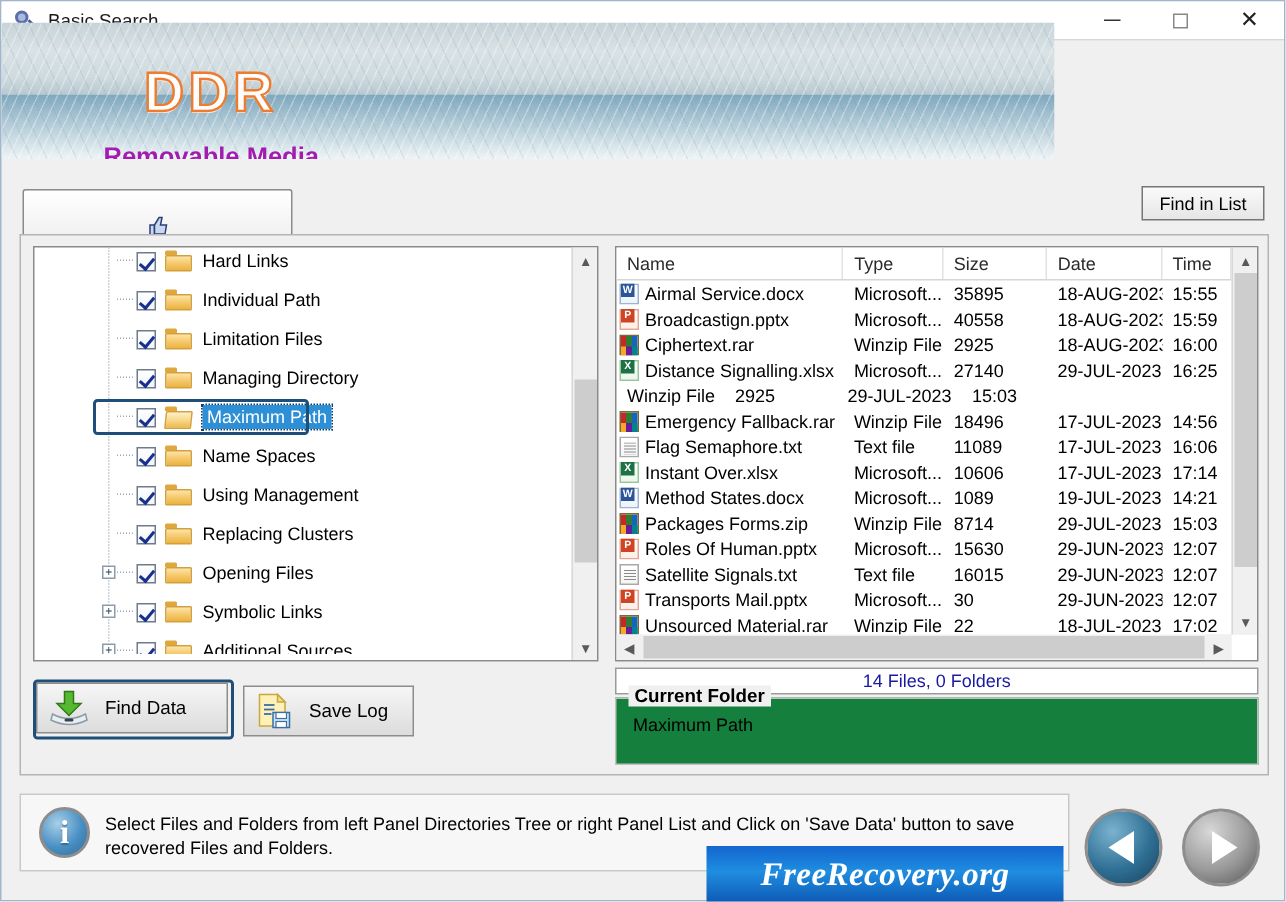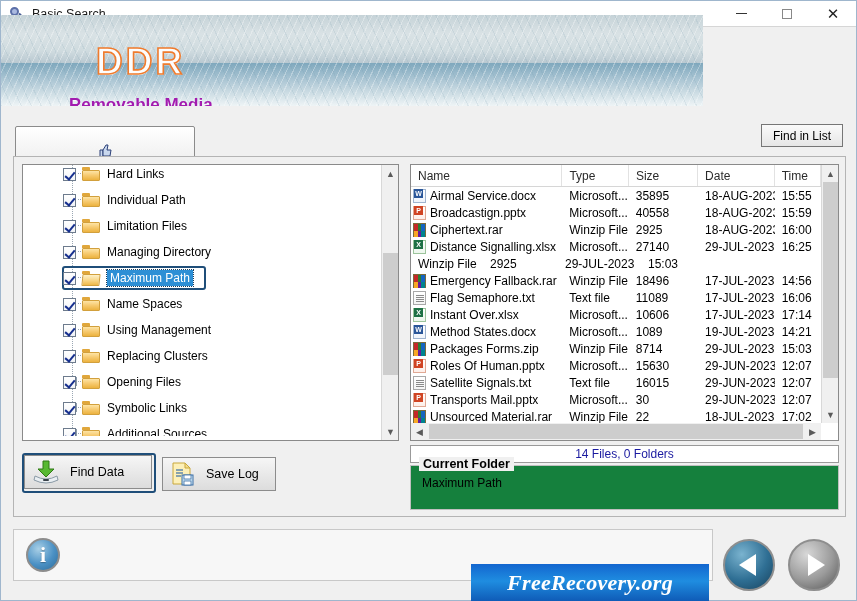--- a/index.html
+++ b/index.html
@@ -160,21 +160,21 @@
   }
   .tree-inner {
     position: absolute; left:0; top:0;
     width: 360px; height: 100%;
     overflow: hidden;
   }
   .tree-row {
     position: relative;
     height: 26px;
     display: flex; align-items: center;
-    padding-left: 40px;
+    padding-left: 68px;
   }
   .tree-expander {
     position: absolute; left: 45px; top: 8px;
     width: 9px; height: 9px;
     border: 1px solid #8c9bab;
     background: #ffffff;
     font-size: 8px; line-height: 7px; text-align: center;
     color: #2a3d52;
   }
   .dotline-h {
@@ -798,20 +798,21 @@
           <rect x="14" y="13" width="7" height="4" fill="#ffffff" stroke="#3a6ea5" stroke-width="0.8"></rect>
           <rect x="14" y="19" width="7" height="4" fill="#ffffff" stroke="#3a6ea5" stroke-width="0.8"></rect>
         </svg>
       </span>
       <span class="lbl">Save Log</span>
     </div>
   </div>
 
   <div class="infobar">
     <div class="info-icon">i</div>
+    <div class="info-text">Select Files and Folders from left Panel Directories Tree or right Panel List and Click on 'Save Data' button to save recovered Files and Folders.</div>
   </div>
 
   <div class="watermark">
     <span>FreeRecovery.org</span>
   </div>
 
   <div class="nav-btn nav-back">
     <span class="tri left"></span>
   </div>
   <div class="nav-btn nav-fwd">

